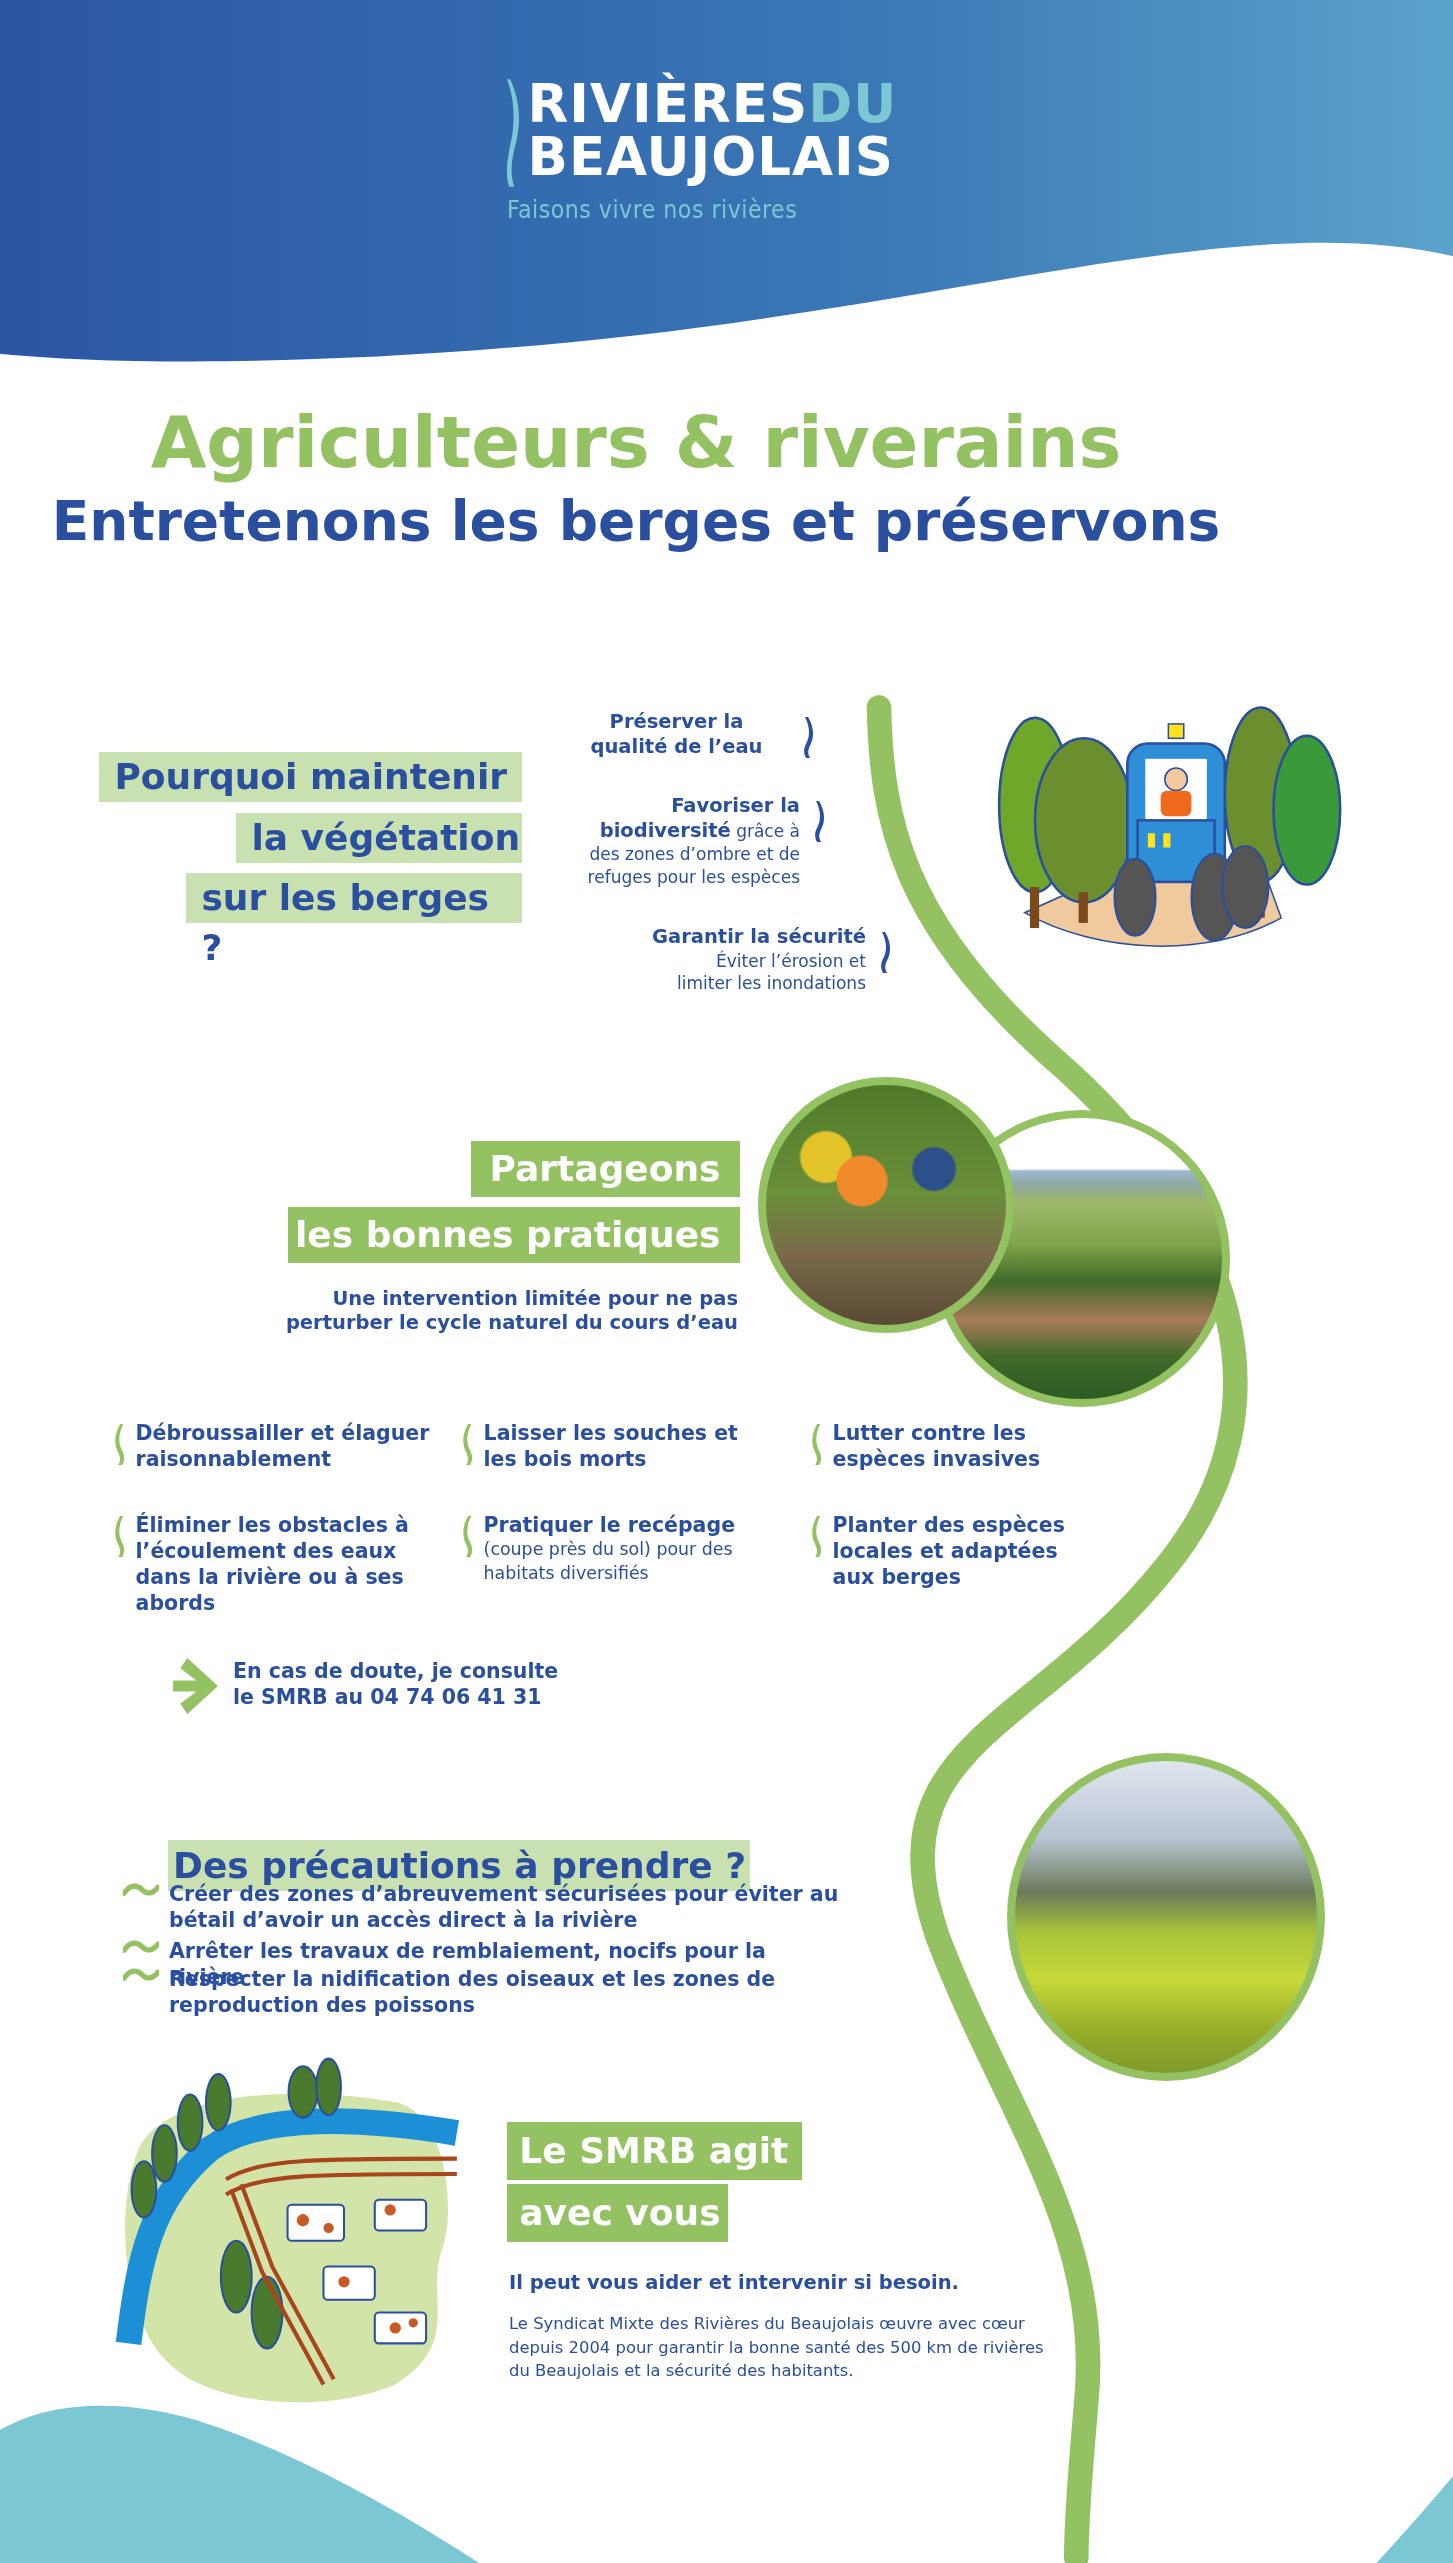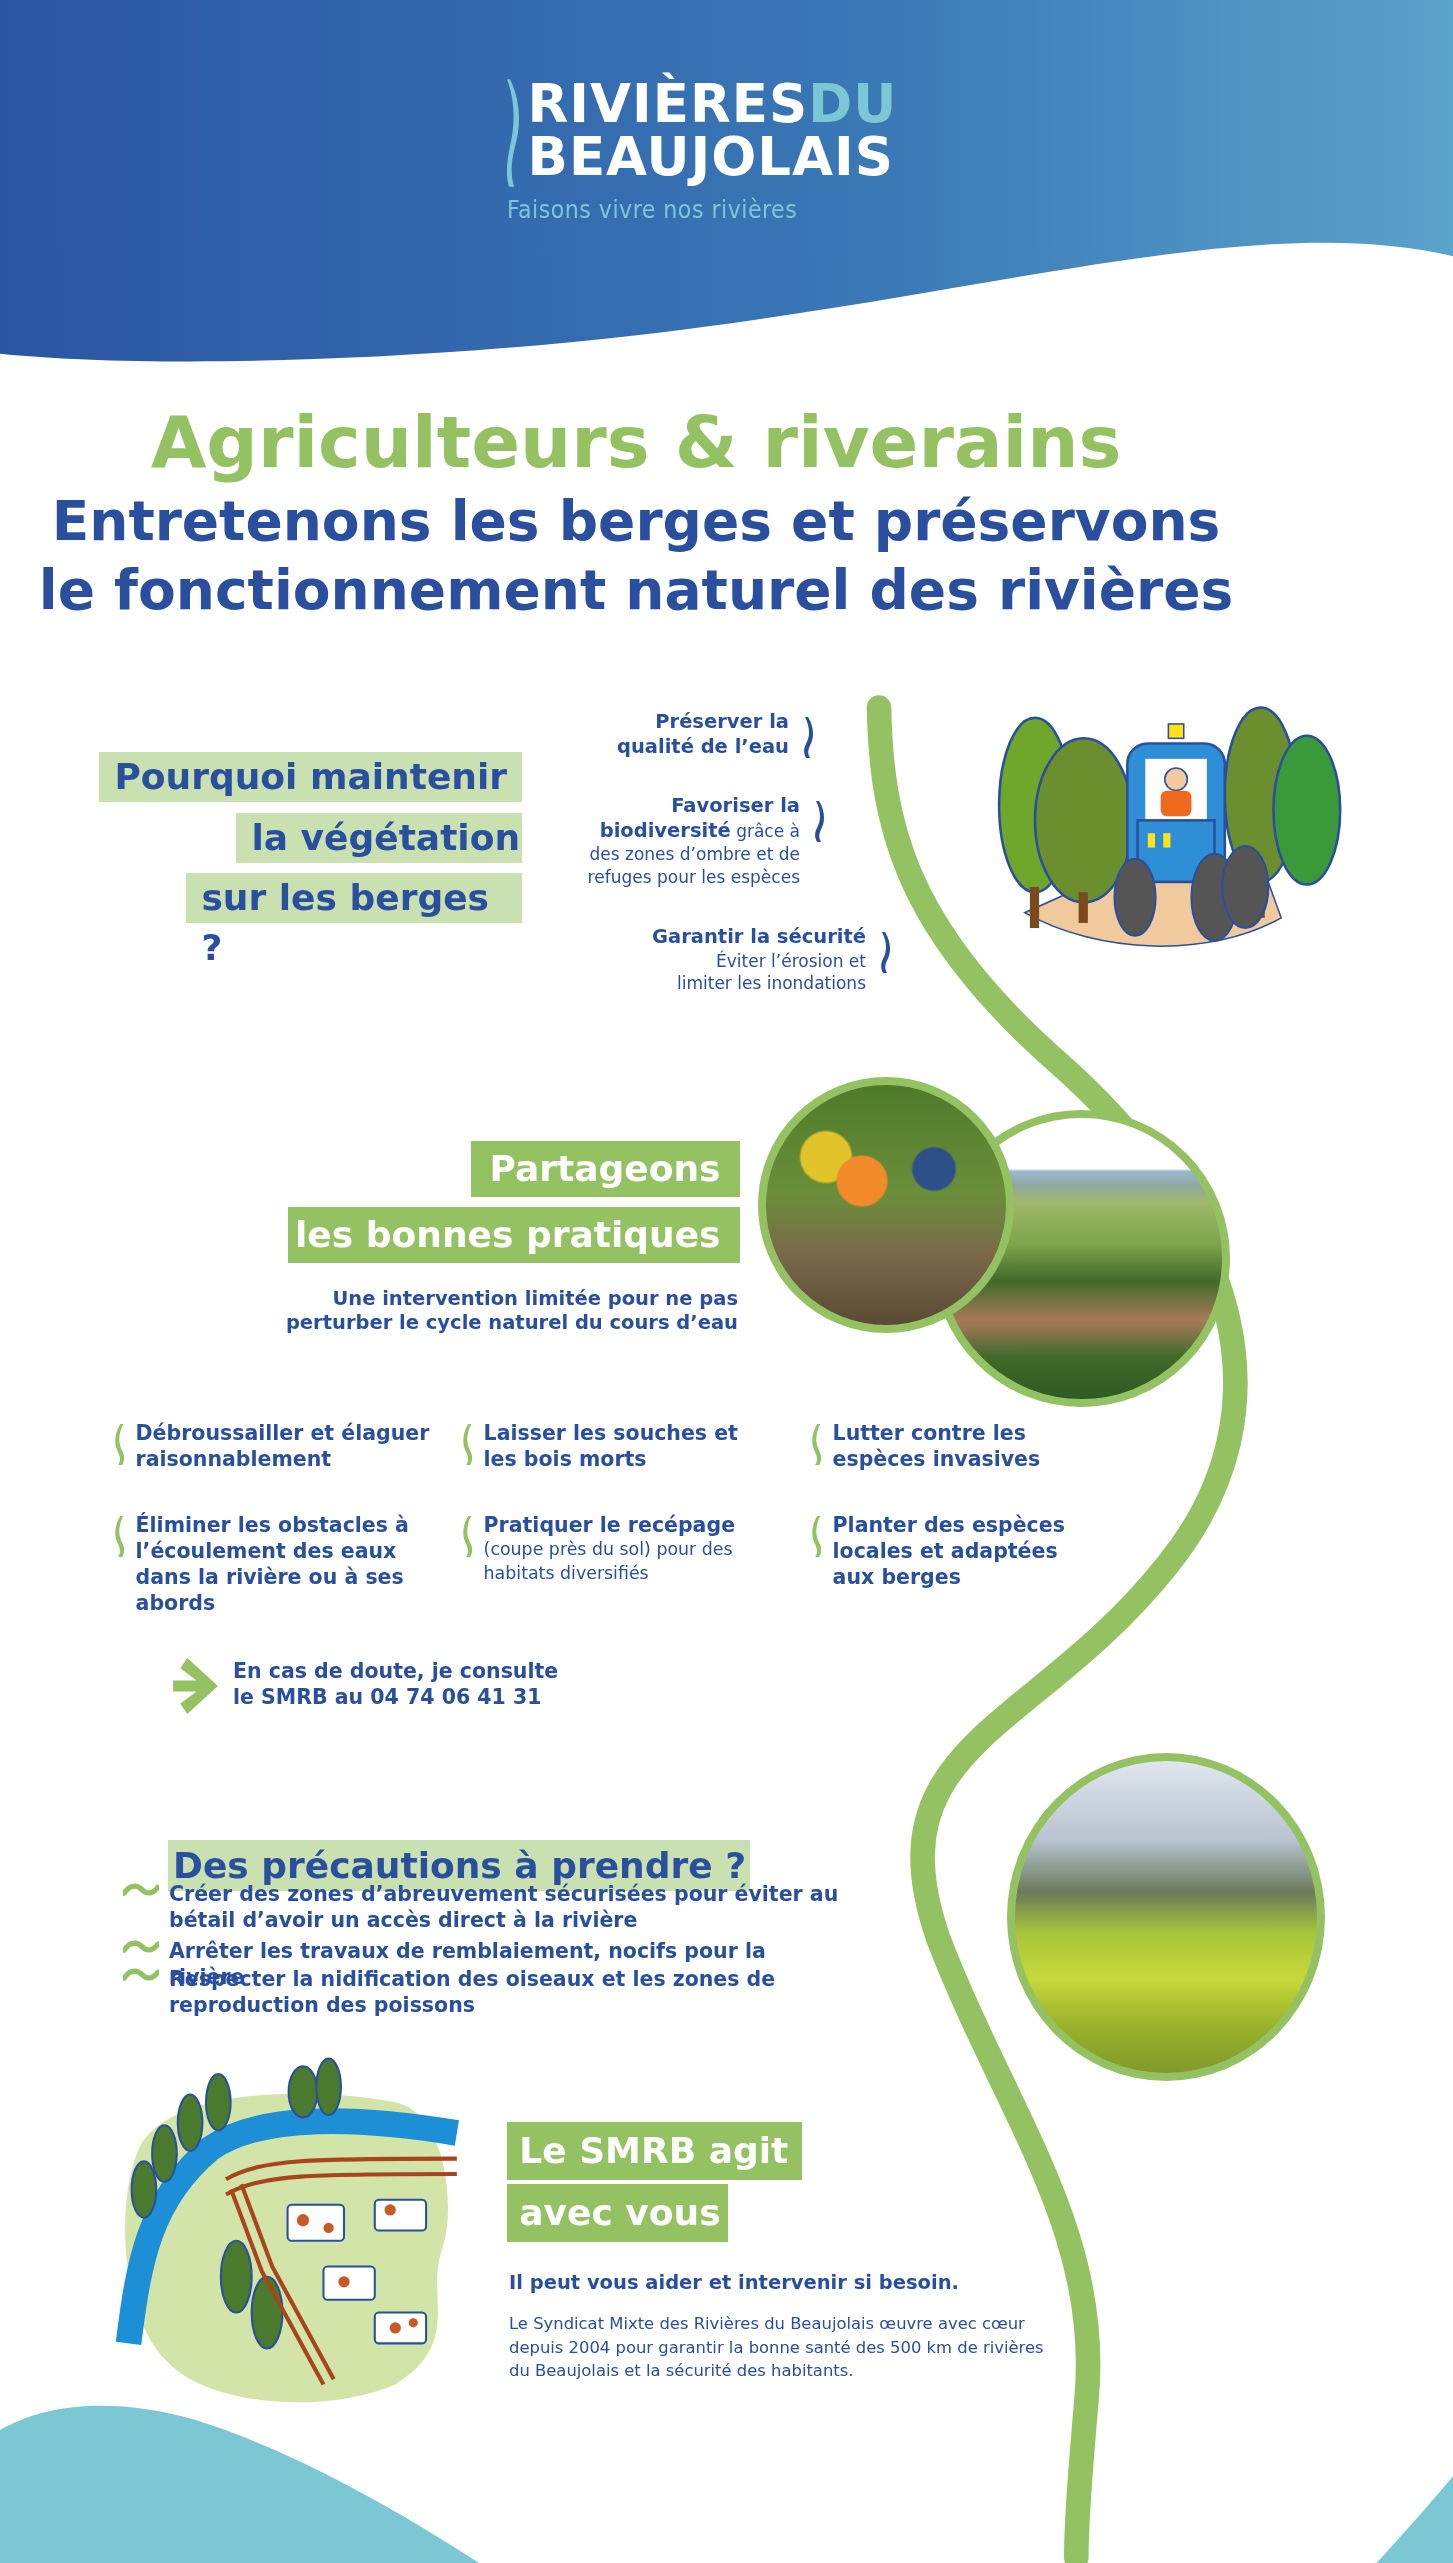--- a/index.html
+++ b/index.html
@@ -69,28 +69,27 @@
   <div class="logo-line">
     <span>RIVIÈRES</span><span class="du">DU</span>
   </div>
   <div class="logo-line">BEAUJOLAIS</div>
   <div class="logo-tagline">Faisons vivre nos rivières</div>
 </div>
 
 <div class="title title-main">Agriculteurs &amp; riverains</div>
 <div class="title title-sub">
   <div>Entretenons les berges et préservons</div>
-  <div>le fonctionnement naturel des rivières</div>
 </div>
 
 <div class="hl-light" style="left:99px; top:709px; width:423px; height:50px; font-size:36px; line-height:50px; padding-left:15.4px;">Pourquoi maintenir</div>
 <div class="hl-light" style="left:236px; top:770px; width:286px; height:50px; font-size:36px; line-height:50px; padding-left:15.4px;">la végétation</div>
 <div class="hl-light" style="left:186px; top:830px; width:336px; height:50px; font-size:36px; line-height:50px; padding-left:15.4px;">sur les berges ?</div>
 
-<div class="benefit" style="left:564px; top:710px; width:251px;">
+<div class="benefit" style="left:564px; top:710px; width:251px;text-align:center;">
   <div class="b">Préserver la</div>
   <div class="b">qualité de l’eau</div>
   <svg class="mark" viewBox="0 0 22 80">
       <path d="M8 0 C20 20 20 40 12 55 C6 68 8 74 12 80 L4 80 C0 72 -2 64 4 52 C12 38 12 20 2 0 Z" fill="#2a4f9e"></path>
     </svg>
 </div>
 
 <div class="benefit" style="left:554px; top:794px; width:272px;">
   <div class="b">Favoriser la</div>
   <div><span class="b">biodiversité</span><span class="small"> grâce à</span></div>

